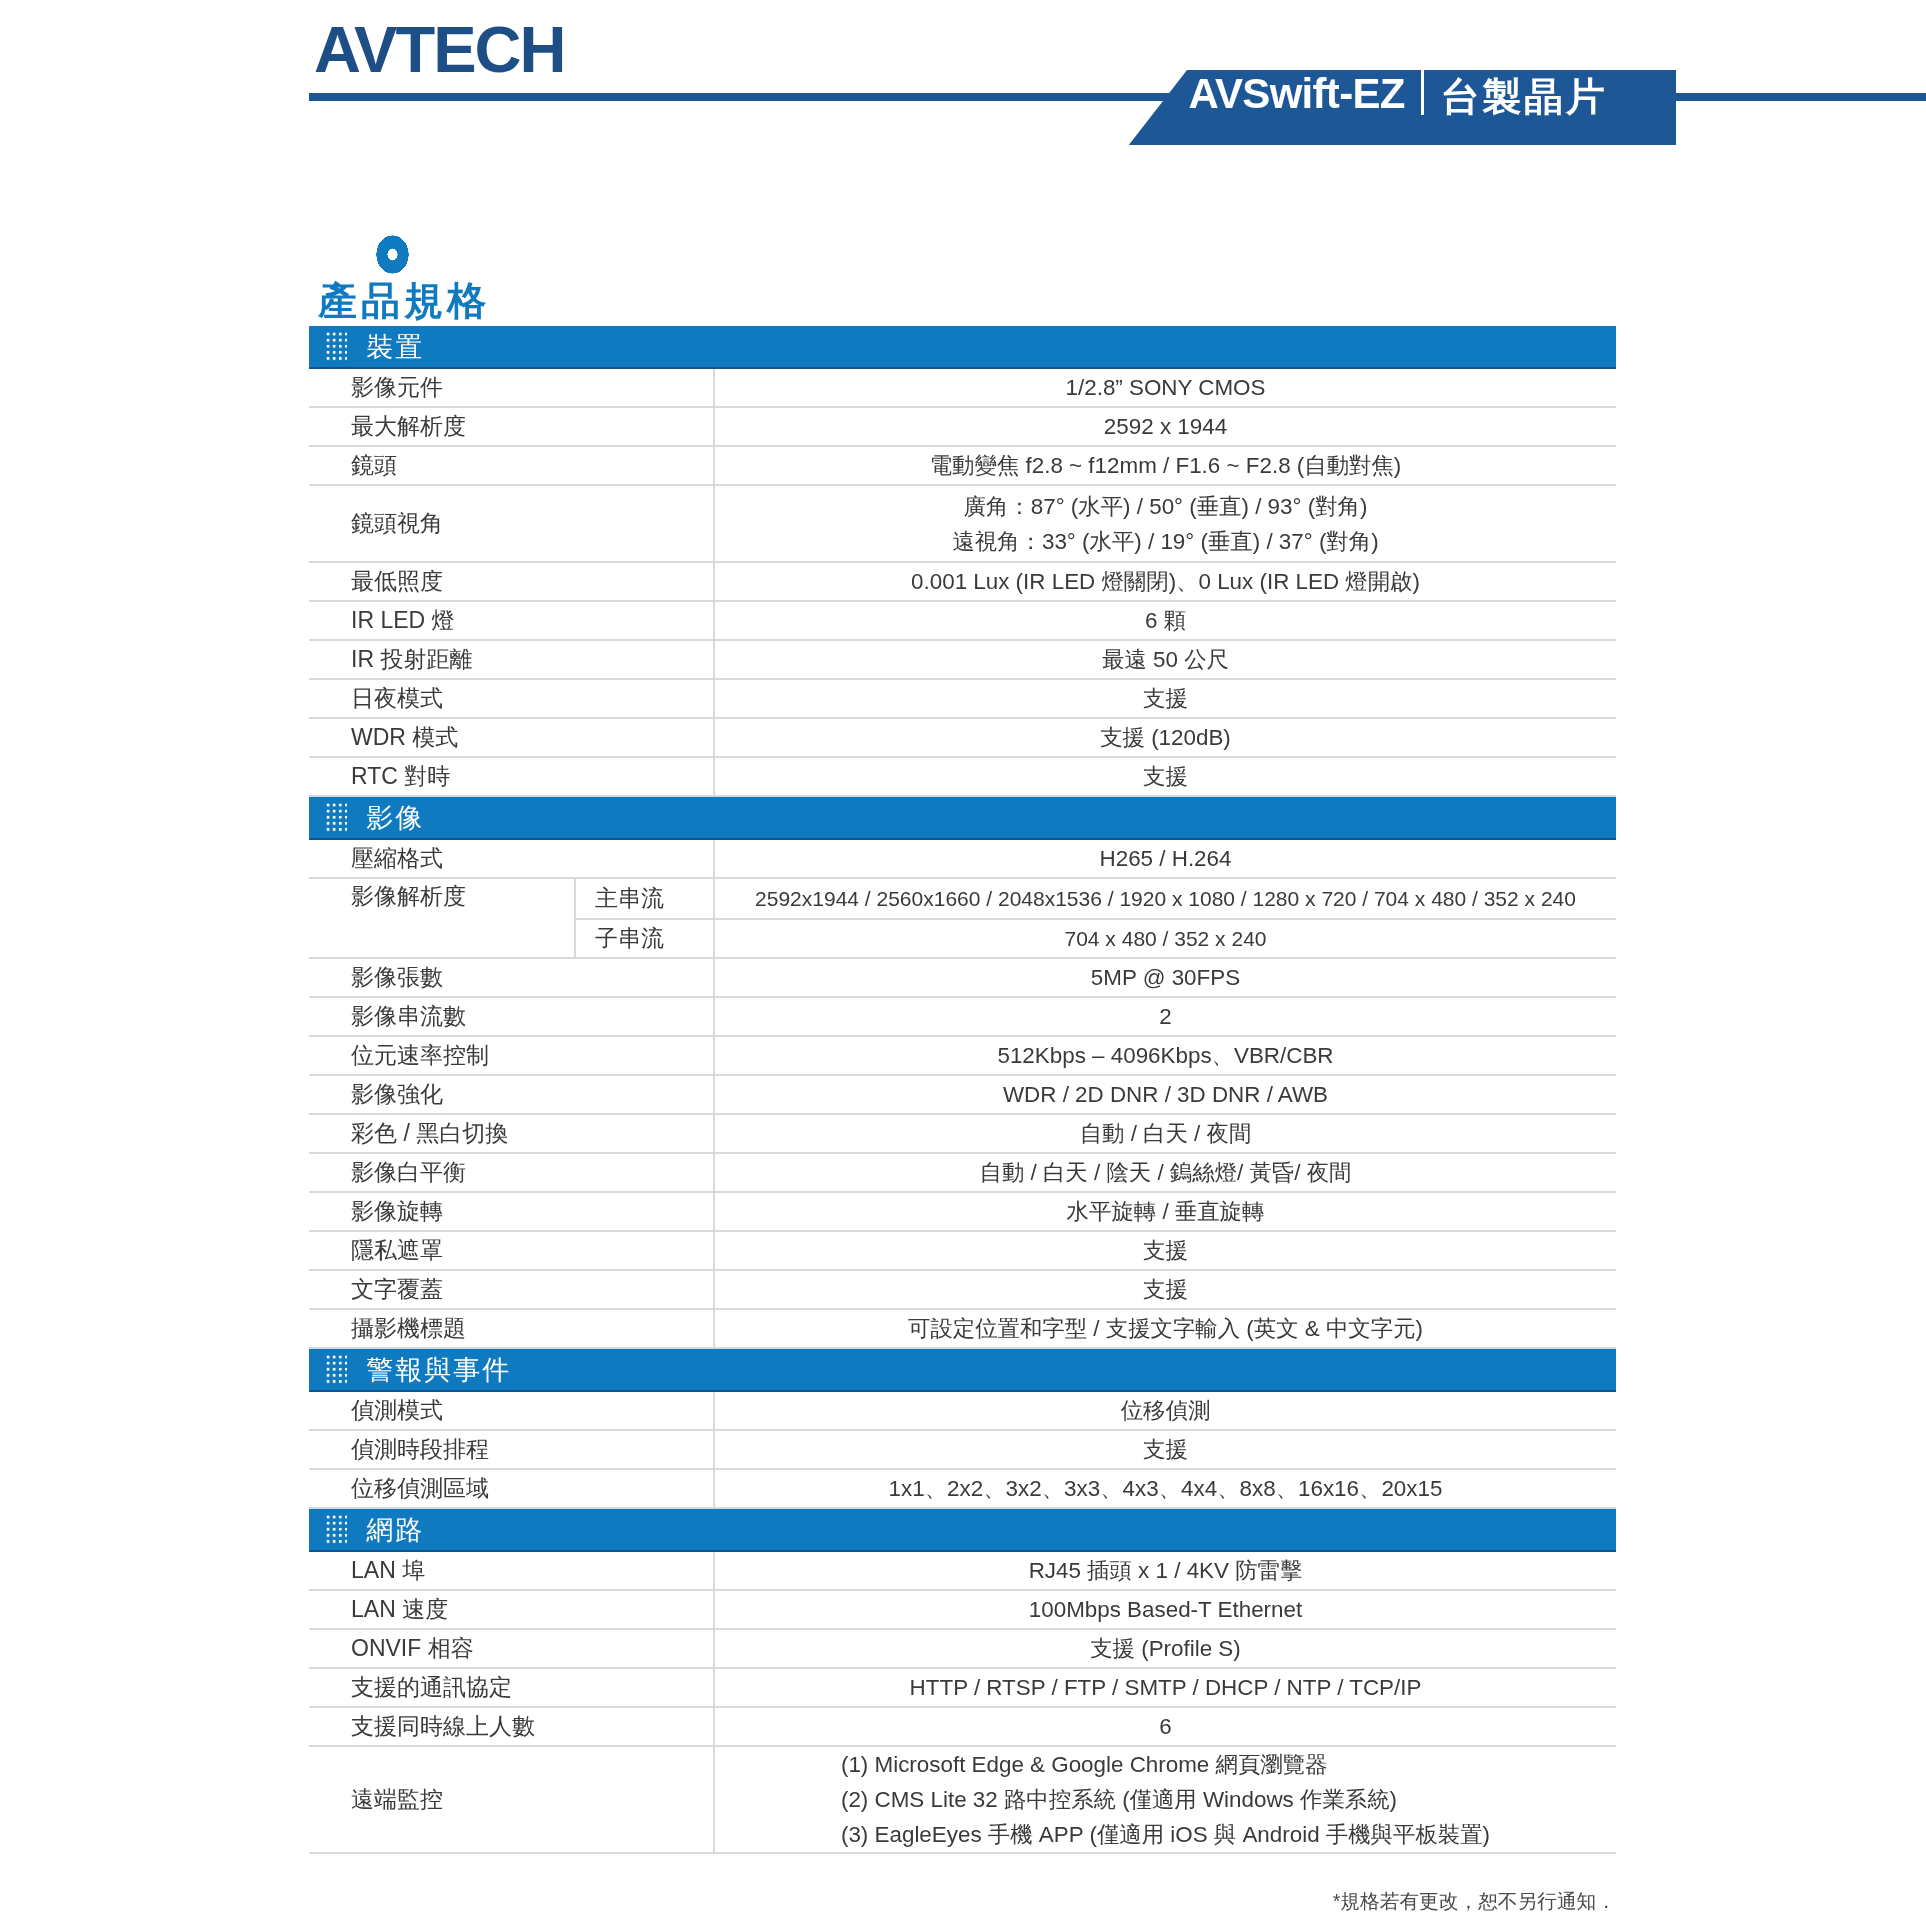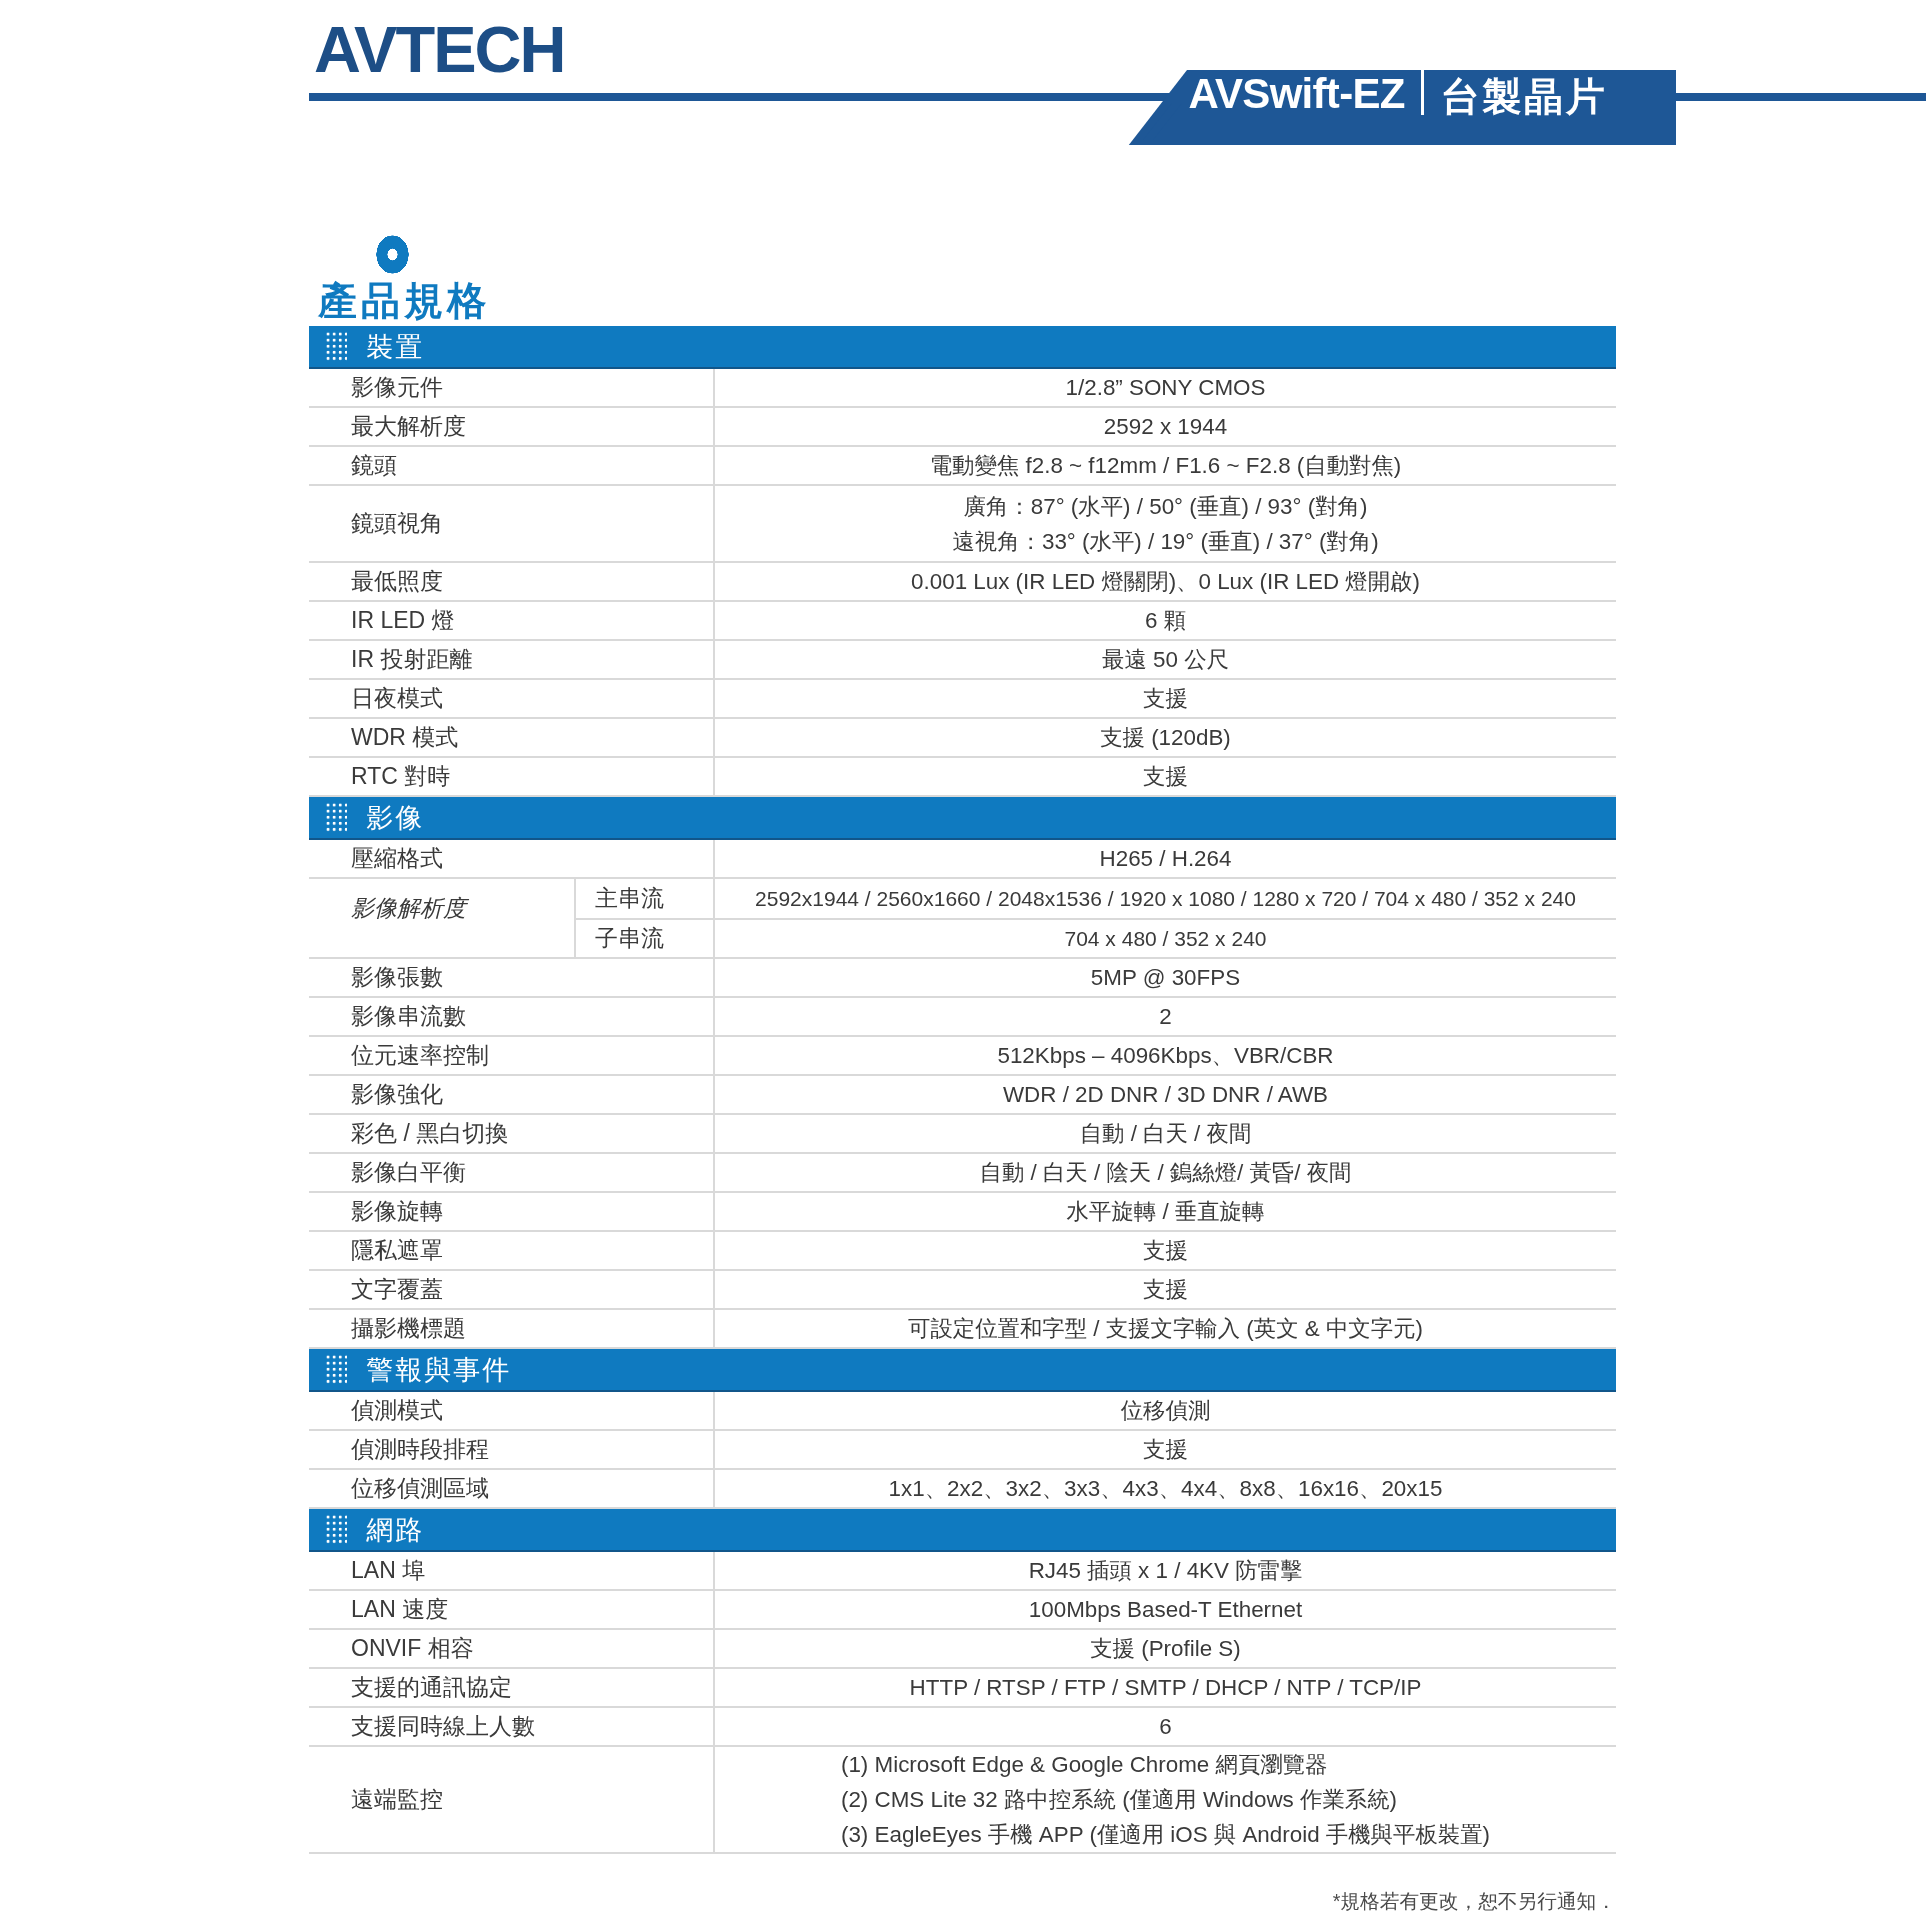--- a/index.html
+++ b/index.html
@@ -62,21 +62,21 @@
   }
   .cell.value{
     flex:1 1 auto;border-left:2px solid var(--divider);
     display:flex;align-items:center;justify-content:center;text-align:center;
     white-space:nowrap;font-size:22.4px;
   }
   .row.h2{min-height:77px;}
   .row.h3{min-height:106px;}
   .lines{line-height:35px;}
   .lines.left{text-align:left;}
-  .row.group .cell.label{width:265px;align-items:flex-start;padding-top:14px;font-style:italic;}
+  .row.group .cell.label{width:265px;align-items:flex-start;padding-top:2px;}
   .subwrap{flex:1 1 auto;display:flex;flex-direction:column;}
   .subrow{display:flex;min-height:39px;box-sizing:border-box;}
   .subrow + .subrow{border-top:2px solid var(--divider);}
   .subrow .sublabel{
     width:139px;flex:0 0 auto;border-left:2px solid var(--divider);
     padding-left:19px;display:flex;align-items:center;
   }
   .subrow .cell.value{font-size:21px;}
   
   .footer-note{

